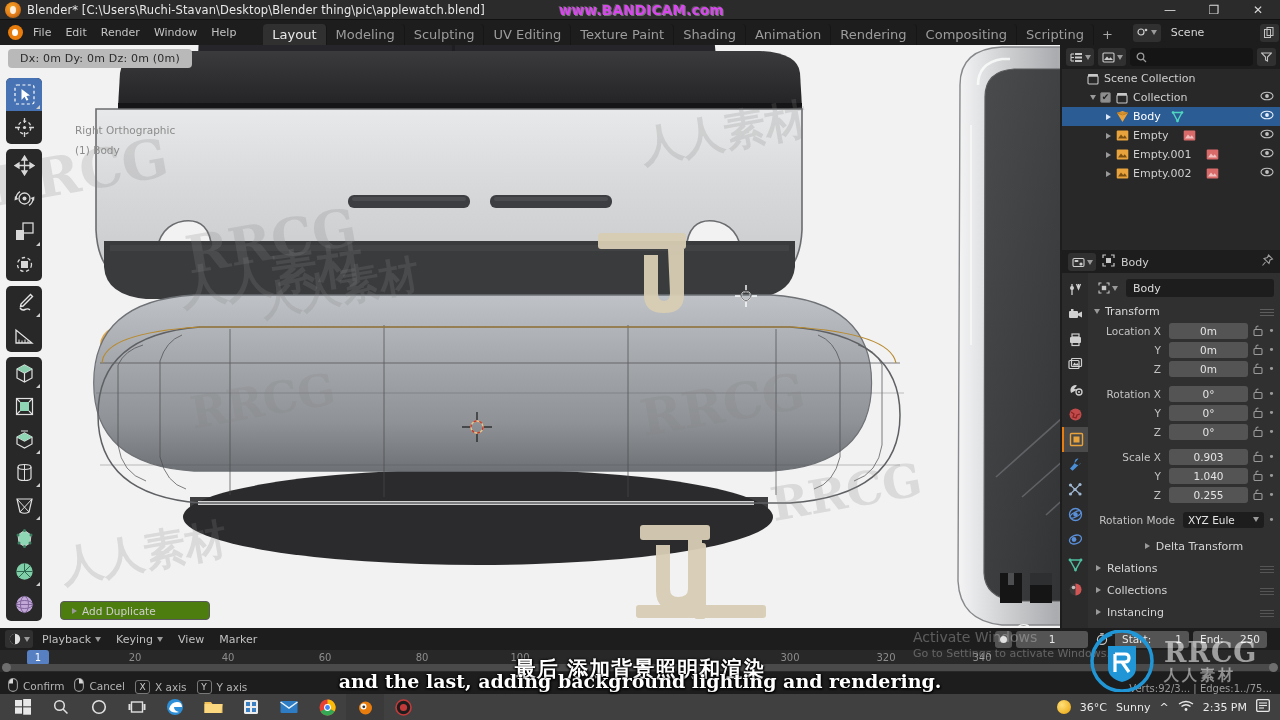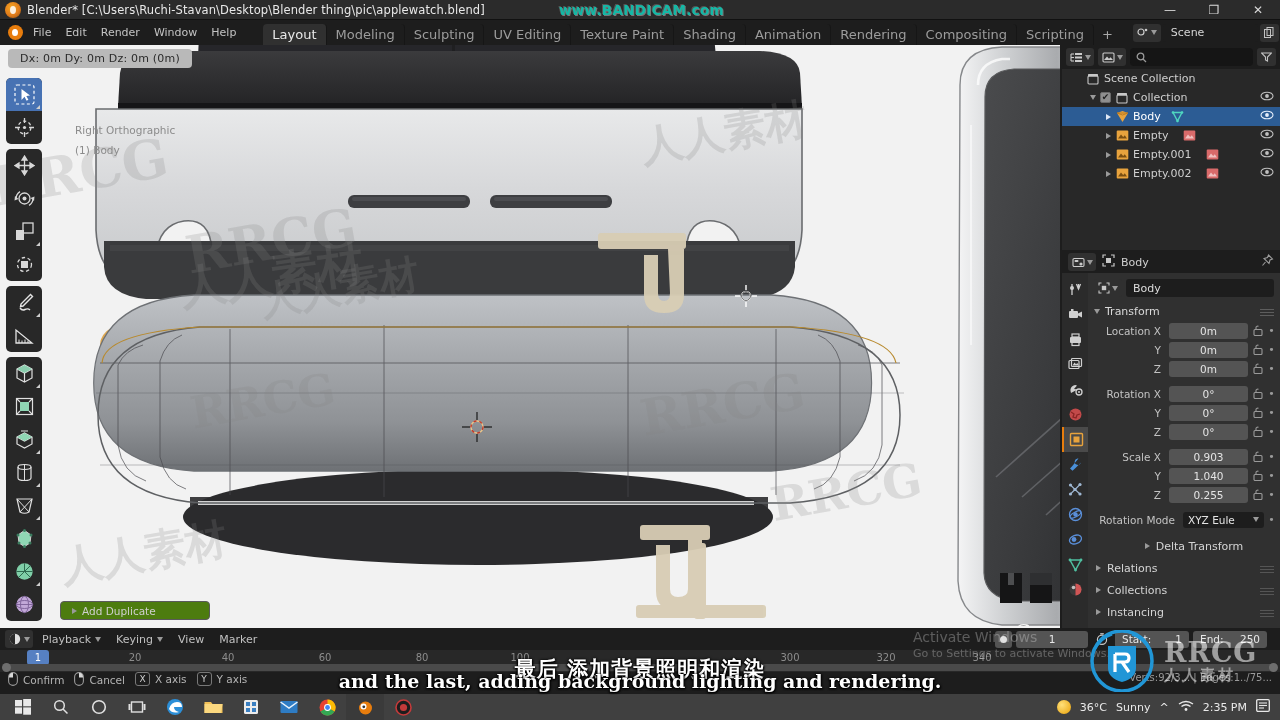--- a/index.html
+++ b/index.html
@@ -34,21 +34,21 @@
   .tb-title { font-size: 11.5px; color: #e8e8e8; white-space: nowrap; letter-spacing: .1px; }
   .tb-wmbtns { margin-left: auto; display: flex; height: 20px; }
   .tb-wmbtn {
     width: 44px; height: 20px; display: flex; align-items: center; justify-content: center;
     color: #d8d8d8; font-size: 12px; line-height: 1;
   }
   .bandicam {
     position: absolute; left: 534px; top: 1px; width: 215px; height: 18px;
     display: flex; align-items: center; justify-content: center;
     font-family: "DejaVu Sans", sans-serif;
-    font-weight: bold; font-size: 13.5px; color: #14b8a6;
+    font-weight: bold; font-size: 13.5px; color: #d946ef;
     text-shadow: 1px 1px 0 #777, -1px -1px 0 #555;
     letter-spacing: .3px;
   }
 
   
   .topbar {
     position: absolute; left: 0; top: 20px; width: 1280px; height: 25px;
     background: #1d1d1d; display: flex; align-items: center;
   }
   .blender-logo {
@@ -262,21 +262,21 @@
     height: 17px; min-width: 74px; background: #545454; border-radius: 3px;
     display: flex; align-items: center; justify-content: space-between;
     padding: 0 7px; font-size: 10.5px; color: #e8e8e8;
   }
   .rec-dot { width: 17px; height: 17px; background: #545454; border-radius: 3px; display:flex; align-items:center; justify-content:center; }
   .rec-dot i { width: 7px; height: 7px; border-radius: 50%; background: #e0e0e0; display:block;}
 
   
   .statusbar {
     position: absolute; left: 0; top: 672px; width: 1280px; height: 22px;
-    background: #1d1d1d; display: flex; align-items: flex-start;
+    background: #1d1d1d; display: flex; align-items: flex-end;
     padding: 0 8px; gap: 10px; font-size: 10.5px; color: #b4b4b4;
   }
   .km { display: flex; align-items: center; gap: 5px; }
   .kbox {
     min-width: 15px; height: 14px; border: 1px solid #787878; border-radius: 3px;
     display: flex; align-items: center; justify-content: center;
     font-size: 9px; color: #cfcfcf; padding: 0 3px;
   }
   .sb-right { margin-left: auto; display: flex; align-items: center; gap: 10px; color: #9a9a9a; font-size: 10px; }
 

